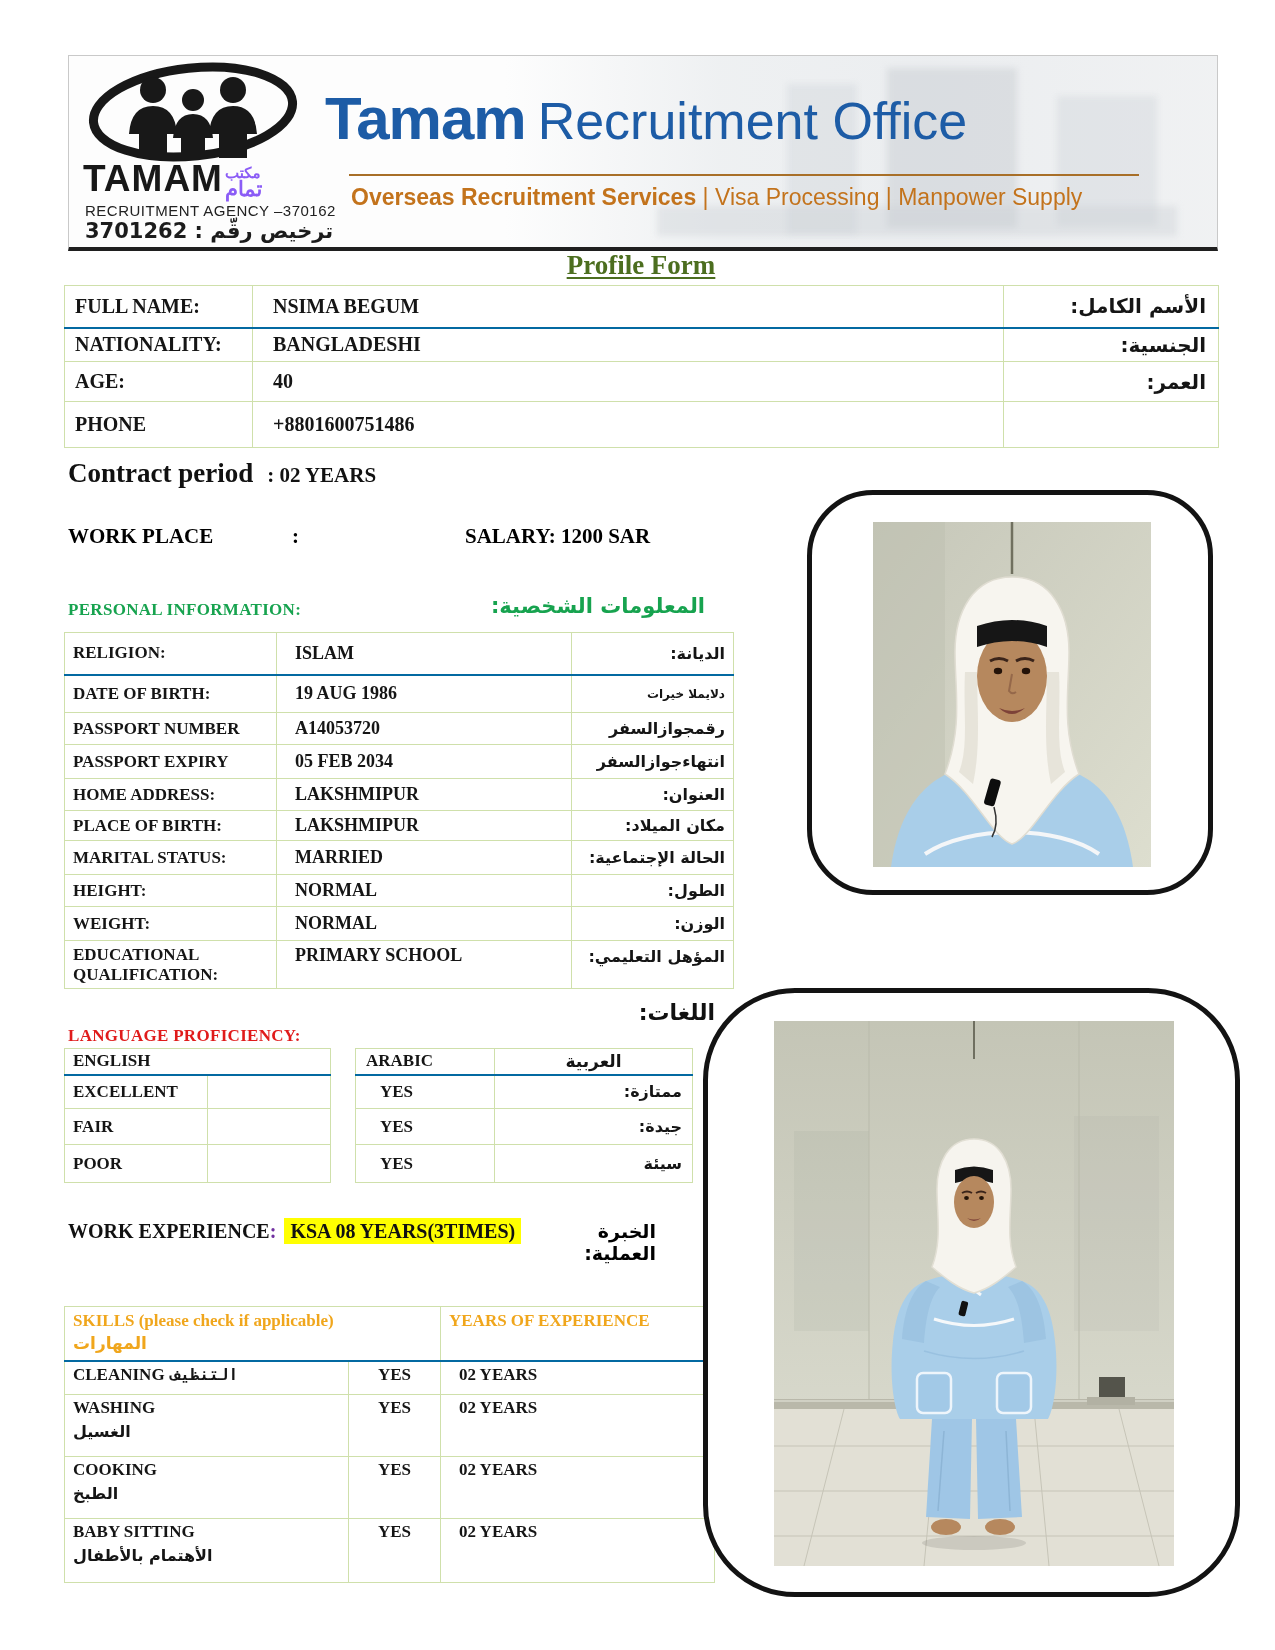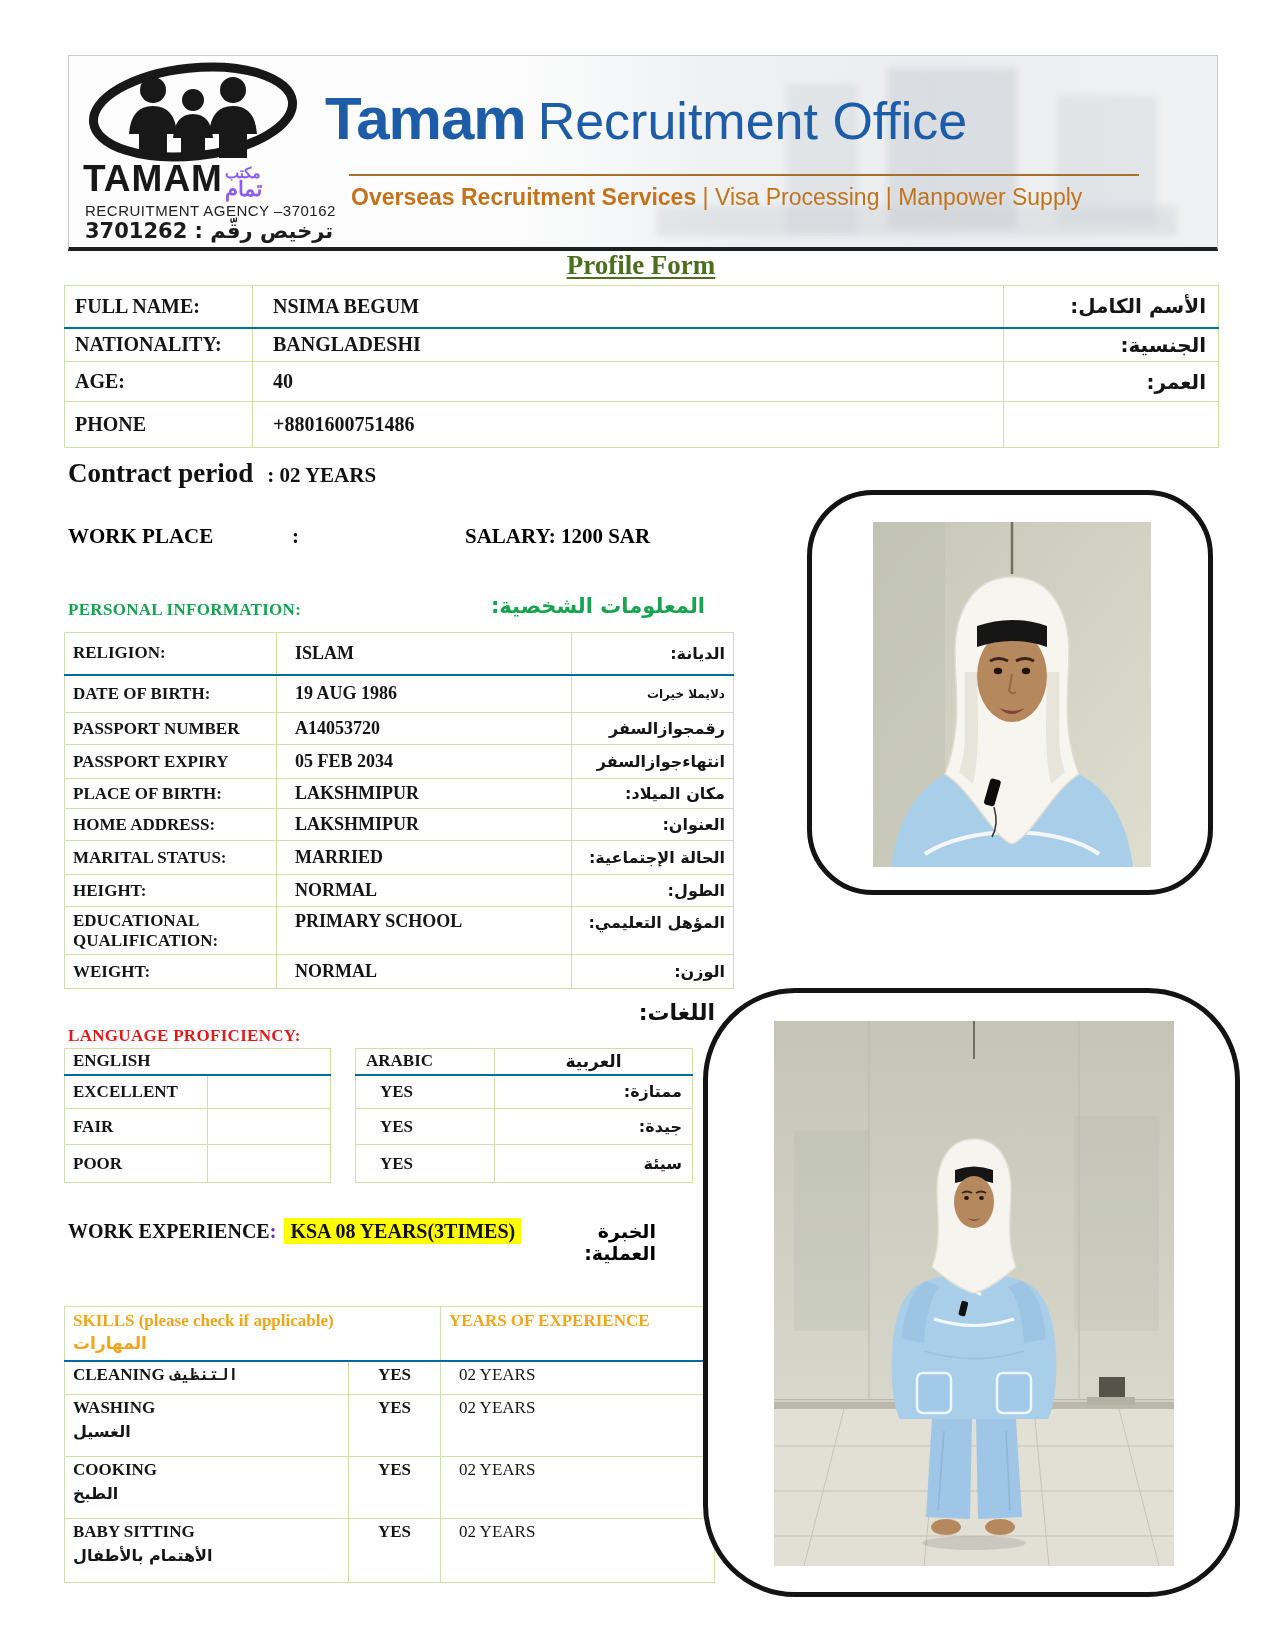--- a/index.html
+++ b/index.html
@@ -78,21 +78,21 @@
   .we-ar { position: absolute; left: 530px; top: 1220px; width: 126px; text-align: right; font-family: "DejaVu Sans", sans-serif; font-size: 19px; font-weight: bold; direction: rtl; }
 
   .skills-table { position: absolute; left: 64px; top: 1306px; width: 650px; }
   .skills-table .hcell { color: #f0a61c; font-weight: bold; vertical-align: top; padding: 4px 8px; }
   .skills-table .hcell .h-en { font-size: 17px; }
   .skills-table .hcell .h-ar { font-family: "DejaVu Sans", sans-serif; font-size: 17px; direction: rtl; text-align: left; margin-top: 2px; }
   .skills-table .skill-cell { font-weight: bold; font-size: 17px; padding: 3px 8px; vertical-align: top; }
   .skills-table .skill-ar-inline { font-family: Liberation Mono, monospace; font-size: 16px; margin-left: 6px; }
   .skills-table .skill-ar-line { font-family: "DejaVu Sans", sans-serif; font-size: 16px; margin-top: 4px; direction: rtl; text-align: left; }
   .skills-table .yes { font-size: 17px; font-weight: bold; text-align: center; vertical-align: top; padding-top: 3px; }
-  .skills-table .yrs { font-size: 17px; font-weight: normal; padding-left: 18px; vertical-align: top; padding-top: 3px; }
+  .skills-table .yrs { font-size: 17px; font-weight: bold; padding-left: 18px; vertical-align: top; padding-top: 3px; }
 
   
   .contract-line { position: absolute; left: 68px; top: 458px; white-space: nowrap; }
   .contract-lbl { font-size: 27px; font-weight: bold; color: #111; }
   .contract-val { font-size: 21px; font-weight: bold; color: #111; margin-left: 10px; }
   .wp-label { position: absolute; left: 68px; top: 524px; font-size: 21px; font-weight: bold; }
   .wp-colon { position: absolute; left: 292px; top: 524px; font-size: 21px; font-weight: bold; }
   .wp-salary { position: absolute; left: 465px; top: 524px; font-size: 21px; font-weight: bold; }
 
   
@@ -205,49 +205,49 @@
     <tr style="height:32px">
       <td class="lbl">PASSPORT NUMBER</td>
       <td class="val">A14053720</td>
       <td class="ar">رقمجوازالسفر</td>
     </tr>
     <tr style="height:34px">
       <td class="lbl">PASSPORT EXPIRY</td>
       <td class="val">05 FEB 2034</td>
       <td class="ar">انتهاءجوازالسفر</td>
     </tr>
+    <tr style="height:32px">
+      <td class="lbl">HOME ADDRESS:</td>
+      <td class="val">LAKSHMIPUR</td>
+      <td class="ar">العنوان:</td>
+    </tr>
     <tr style="height:30px">
       <td class="lbl">PLACE OF BIRTH:</td>
       <td class="val">LAKSHMIPUR</td>
       <td class="ar">مكان الميلاد:</td>
     </tr>
-    <tr style="height:32px">
-      <td class="lbl">HOME ADDRESS:</td>
-      <td class="val">LAKSHMIPUR</td>
-      <td class="ar">العنوان:</td>
-    </tr>
     <tr style="height:34px">
       <td class="lbl">MARITAL STATUS:</td>
       <td class="val">MARRIED</td>
       <td class="ar">الحالة الإجتماعية:</td>
     </tr>
     <tr style="height:32px">
       <td class="lbl">HEIGHT:</td>
       <td class="val">NORMAL</td>
       <td class="ar">الطول:</td>
     </tr>
+    <tr style="height:34px">
+      <td class="lbl">WEIGHT:</td>
+      <td class="val">NORMAL</td>
+      <td class="ar">الوزن:</td>
+    </tr>
     <tr style="height:48px">
       <td class="lbl">EDUCATIONAL QUALIFICATION:</td>
       <td class="val" style="vertical-align:top; padding-top:4px">PRIMARY SCHOOL</td>
       <td class="ar" style="vertical-align:top; padding-top:6px">المؤهل التعليمي:</td>
-    </tr>
-    <tr style="height:34px">
-      <td class="lbl">WEIGHT:</td>
-      <td class="val">NORMAL</td>
-      <td class="ar">الوزن:</td>
     </tr>
   </tbody>
     </table>
 
   <div class="lang-head-ar">اللغات:</div>
   <div class="lang-head-en">LANGUAGE PROFICIENCY:</div>
 
   <table class="lang-en-table">
     <colgroup>
         <col style="width:143px">

